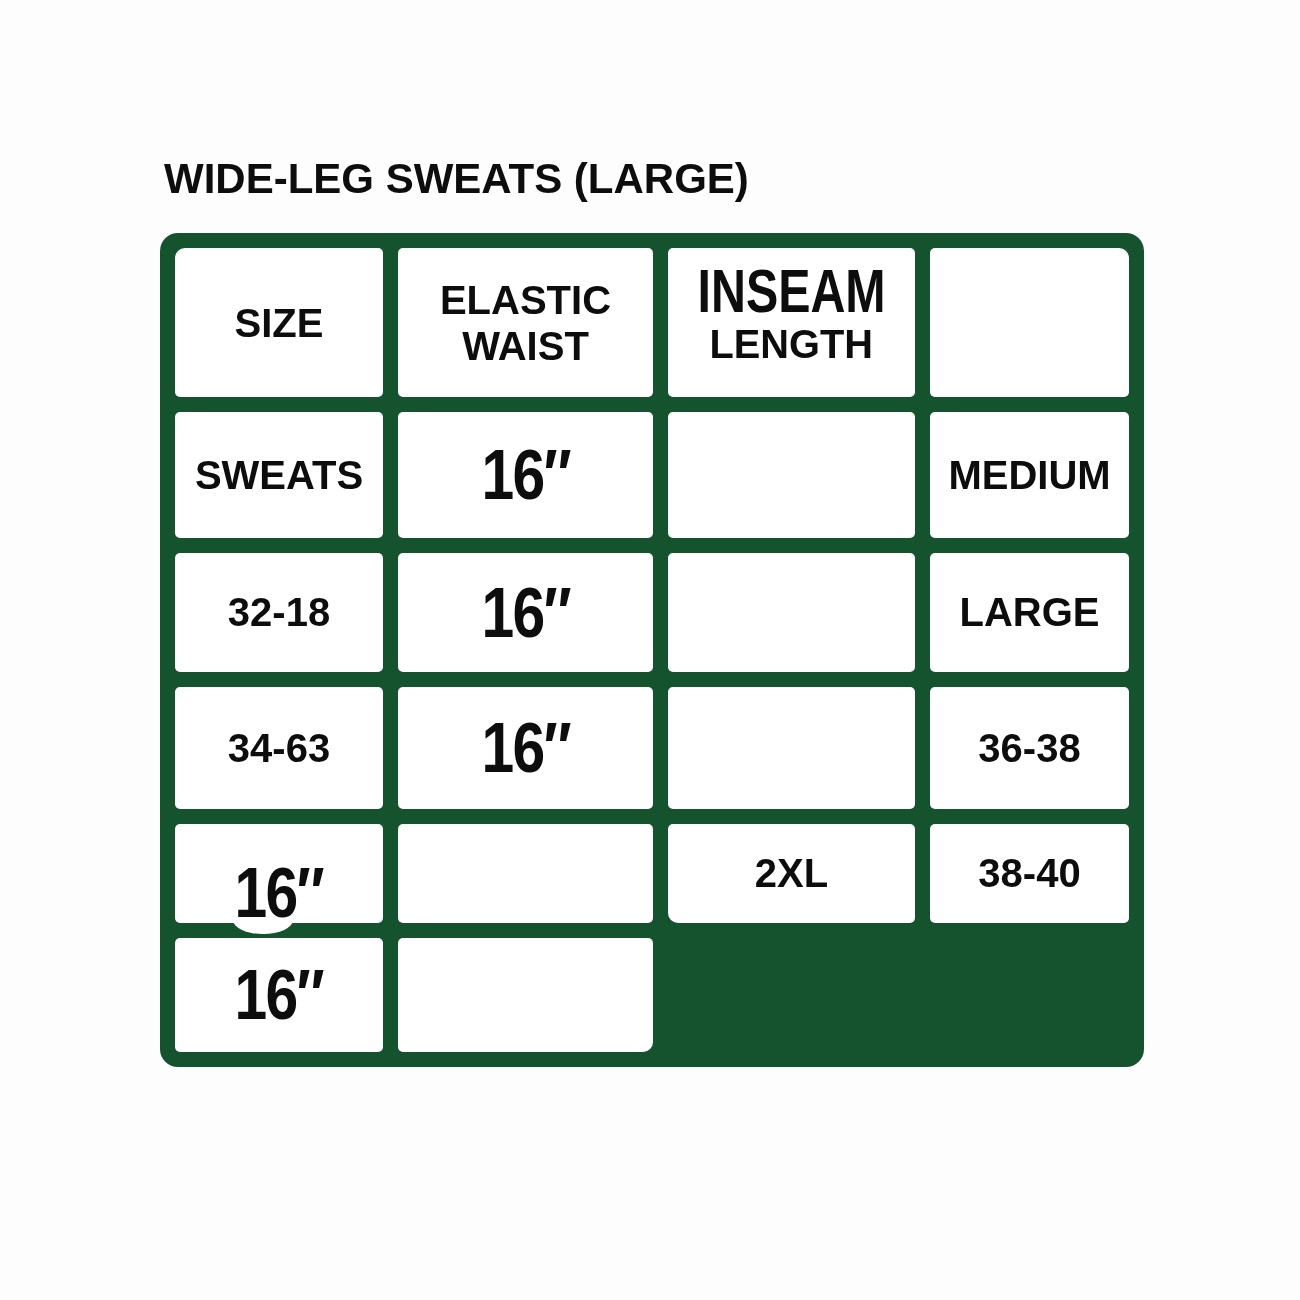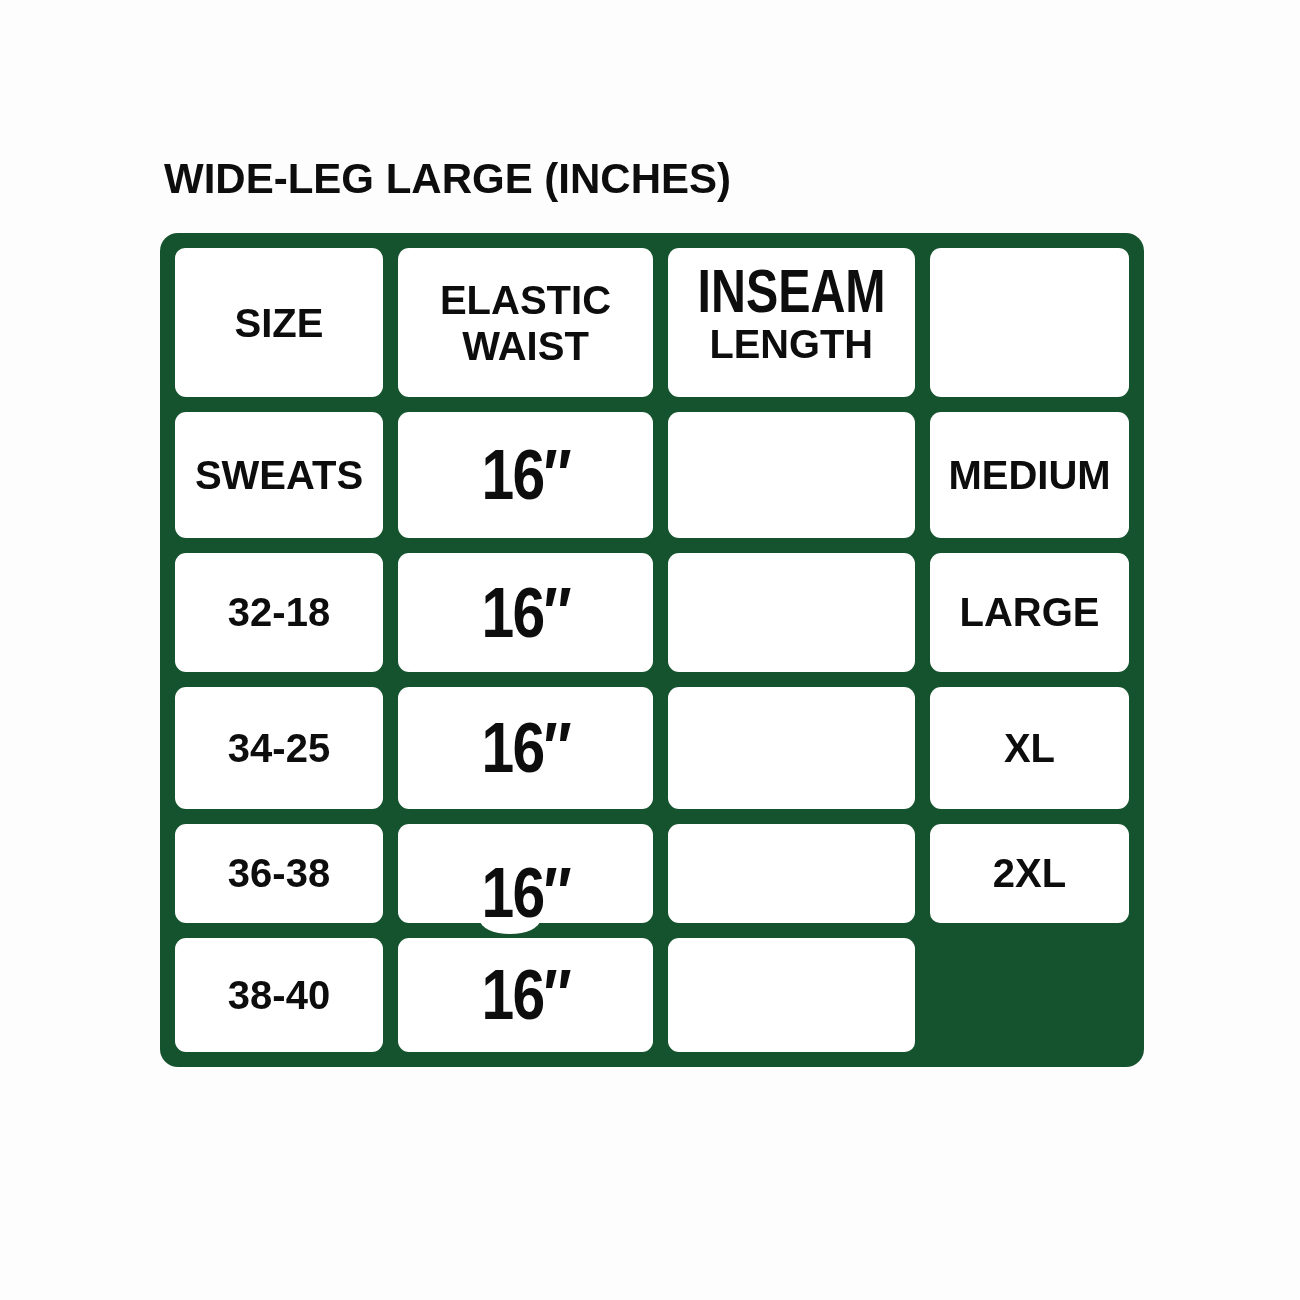--- a/index.html
+++ b/index.html
@@ -14,21 +14,21 @@
   }
   .size-table{
     position:absolute;left:160px;top:233px;width:984px;height:834px;
     box-sizing:border-box;background:#14532d;border-radius:18px;
     display:grid;
     grid-template-columns:208px 255px 247px 1fr;
     grid-template-rows:149px 126px 119px 122px 99px 1fr;
     gap:15px;padding:15px;
   }
   .cell{
-    background:#ffffff;border-radius:11px;position:relative;
+    background:#ffffff;border-radius:5px;position:relative;
     display:flex;flex-direction:column;align-items:center;justify-content:center;
     text-align:center;overflow:visible;
   }
   .cell.corner-tl{border-top-left-radius:10px;}
   .cell.corner-tr{border-top-right-radius:10px;}
   .cell.corner-bl{border-bottom-left-radius:10px;}
   .cell.corner-br{border-bottom-right-radius:10px;}
   .h-label{font-size:40px;font-weight:bold;line-height:1.15;}
   .head-inseam{justify-content:flex-start;padding-top:12px;}
   .inseam-head-big{
@@ -47,21 +47,21 @@
   }
   .xl-inseam .inseam-value{transform:scaleX(0.84) translateY(19px);}
   .notch{
     position:absolute;bottom:-11px;left:50%;margin-left:-46px;
     width:60px;height:28px;border-radius:50%;background:#ffffff;z-index:0;
   }
 </style>
 </head>
 <body>
 
-<div class="page-title">WIDE-LEG LARGE (INCHES)</div>
+<div class="page-title">WIDE-LEG SWEATS (LARGE)</div>
 
 <div class="size-table">
 
   <div class="cell corner-tl">
     <span class="h-label">SIZE</span>
   </div>
   <div class="cell">
     <span class="h-label">ELASTIC</span>
     <span class="h-label">WAIST</span>
   </div>
@@ -87,30 +87,27 @@
   </div>
   <div class="cell">
     <span class="inseam-value">16″</span>
   </div>
   <div class="cell"></div>
 
   <div class="cell">
     <span class="size-label">LARGE</span>
   </div>
   <div class="cell">
-    <span class="waist-value">34-25</span>
+    <span class="waist-value">34-63</span>
   </div>
   <div class="cell">
     <span class="inseam-value">16″</span>
   </div>
   <div class="cell"></div>
 
-  <div class="cell">
-    <span class="size-label">XL</span>
-  </div>
   <div class="cell">
     <span class="waist-value">36-38</span>
   </div>
   <div class="cell xl-inseam">
     <div class="notch"></div>
     <span class="inseam-value">16″</span>
   </div>
   <div class="cell"></div>
 
   <div class="cell corner-bl">

